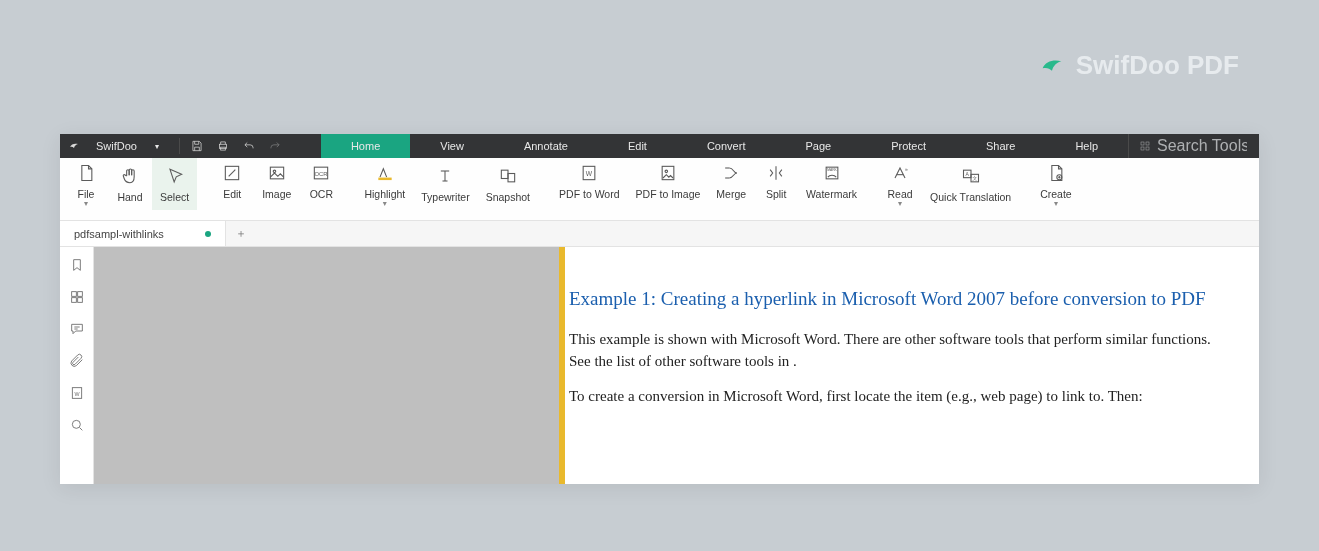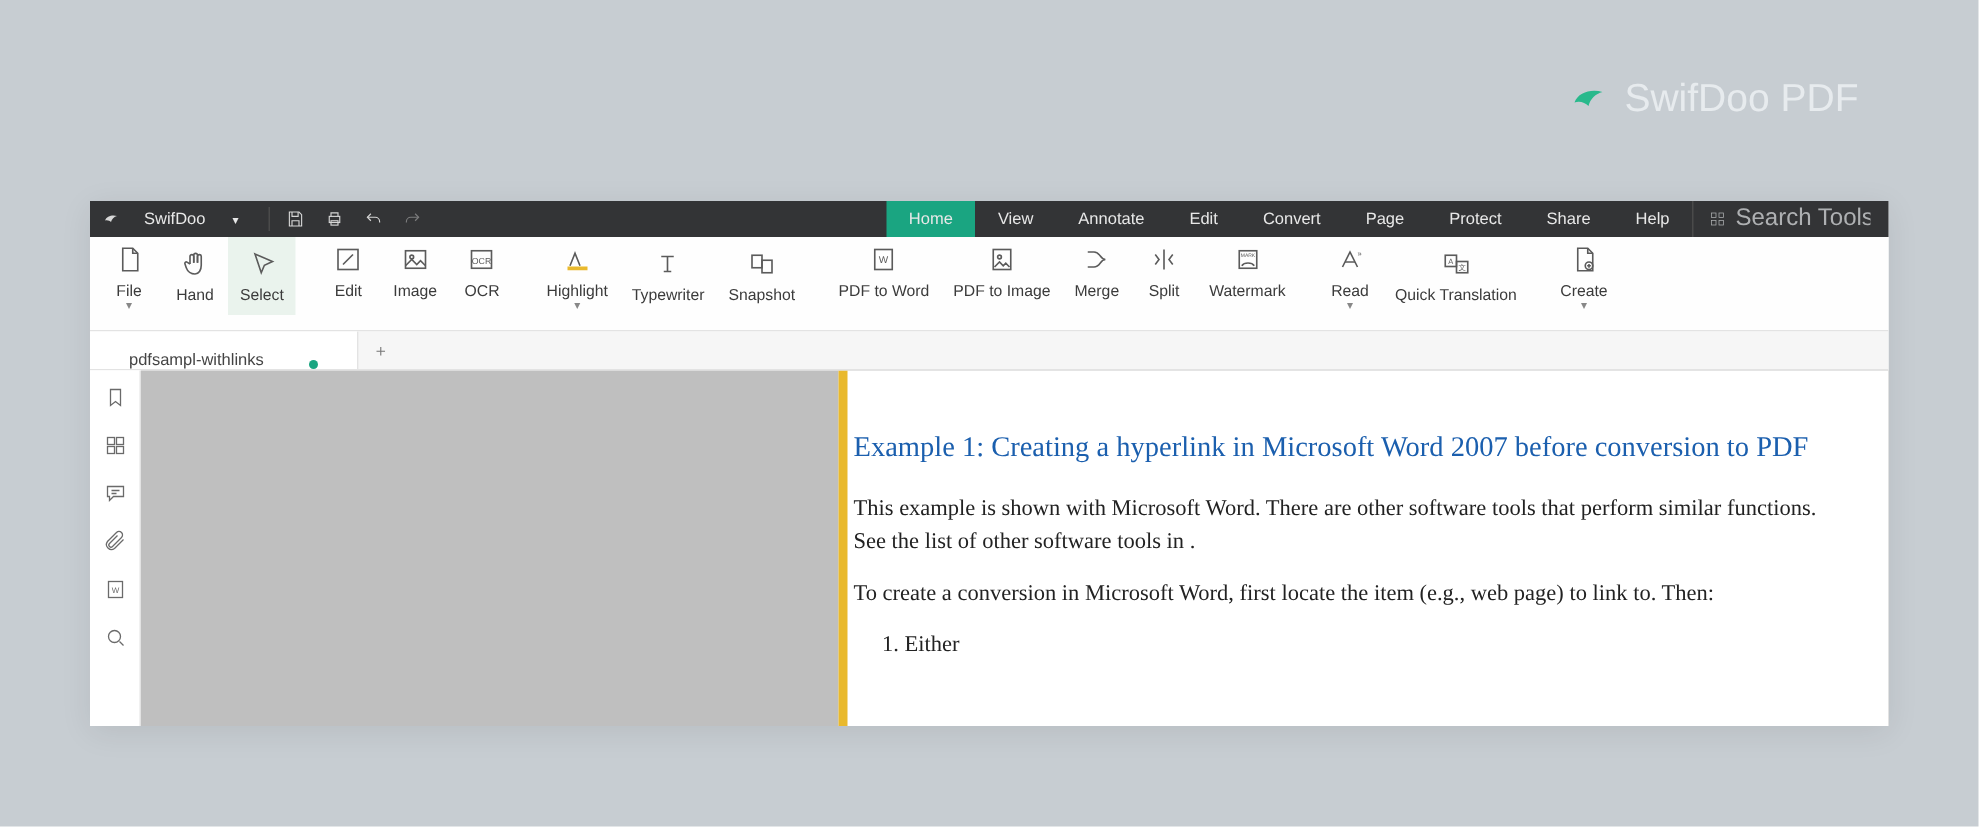--- a/index.html
+++ b/index.html
@@ -13,21 +13,21 @@
   }
   .brand-watermark {
     position: absolute;
     top: 50px;
     right: 80px;
     display: flex;
     align-items: center;
     gap: 10px;
     color: #e7ebee;
     font-size: 26px;
-    font-weight: 400;
+    font-weight: 700;
   }
   .brand-watermark svg { width: 28px; height: 28px; }
   .app-window {
     position: absolute;
     left: 60px;
     top: 134px;
     width: 1199px;
     height: 350px;
     background: #fff;
     box-shadow: 0 4px 20px rgba(0,0,0,0.08);
@@ -55,21 +55,21 @@
   .qat { display: flex; align-items: center; gap: 0; margin-left: 8px; }
   .qat-btn {
     width: 26px; height: 24px;
     display: flex; align-items: center; justify-content: center;
     cursor: pointer; color: #d6d6d6;
   }
   .qat-btn svg { width: 14px; height: 14px; stroke: #d6d6d6; fill: none; stroke-width: 1.3; }
   .qat-redo svg { opacity: 0.45; }
   .menubar { display: flex; margin-left: auto; }
   .menu-item {
-    padding: 0 15px;
+    padding: 0 30px;
     display: flex;
     align-items: center;
     font-size: 11px;
     color: #e8e8e8;
     cursor: pointer;
   }
   .menu-item.active { background: #1aa581; }
   .search-tools {
     display: flex; align-items: center; gap: 6px;
     padding: 0 12px 0 10px;
@@ -124,22 +124,22 @@
   
   .tabstrip {
     height: 26px;
     background: #f6f6f6;
     border-bottom: 1px solid #e3e3e3;
     display: flex;
     align-items: stretch;
     font-size: 11px;
   }
   .tab {
-    display: flex; align-items: flex-end; gap: 0;
-    padding: 0 26px; background: #fff;
+    display: flex; align-items: center; gap: 11px;
+    padding: 0 14px; background: #fff;
     border-right: 1px solid #e3e3e3;
     color: #444;
   }
   .tab .dot { width: 6px; height: 6px; border-radius: 50%; background: #1aa581; margin-left: 30px;}
   .tab-add { width: 30px; display:flex; align-items:center; justify-content:center; color:#777; cursor:pointer;}
   
   .workspace { flex: 1; display: flex; background: #fff; min-height: 0; }
   .sidepanel {
     width: 34px;
     border-right: 1px solid #e3e3e3;
@@ -476,20 +476,17 @@
             <path d="M20 20l-4-4"></path>
           </svg>
         </div>
     </div>
     <div class="canvas-area">
       <div class="canvas-gutter"></div>
       <div class="page">
         <h2>Example 1: Creating a hyperlink in Microsoft Word 2007 before conversion to PDF</h2>
         <p>This example is shown with Microsoft Word. There are other software tools that perform similar functions. See the list of other software tools in .</p>
         <p>To create a conversion in Microsoft Word, first locate the item (e.g., web page) to link to. Then:</p>
-        <ol>
-          <li>Either</li>
-        </ol>
       </div>
     </div>
   </div>
 
 </div>
 
 </body></html>

